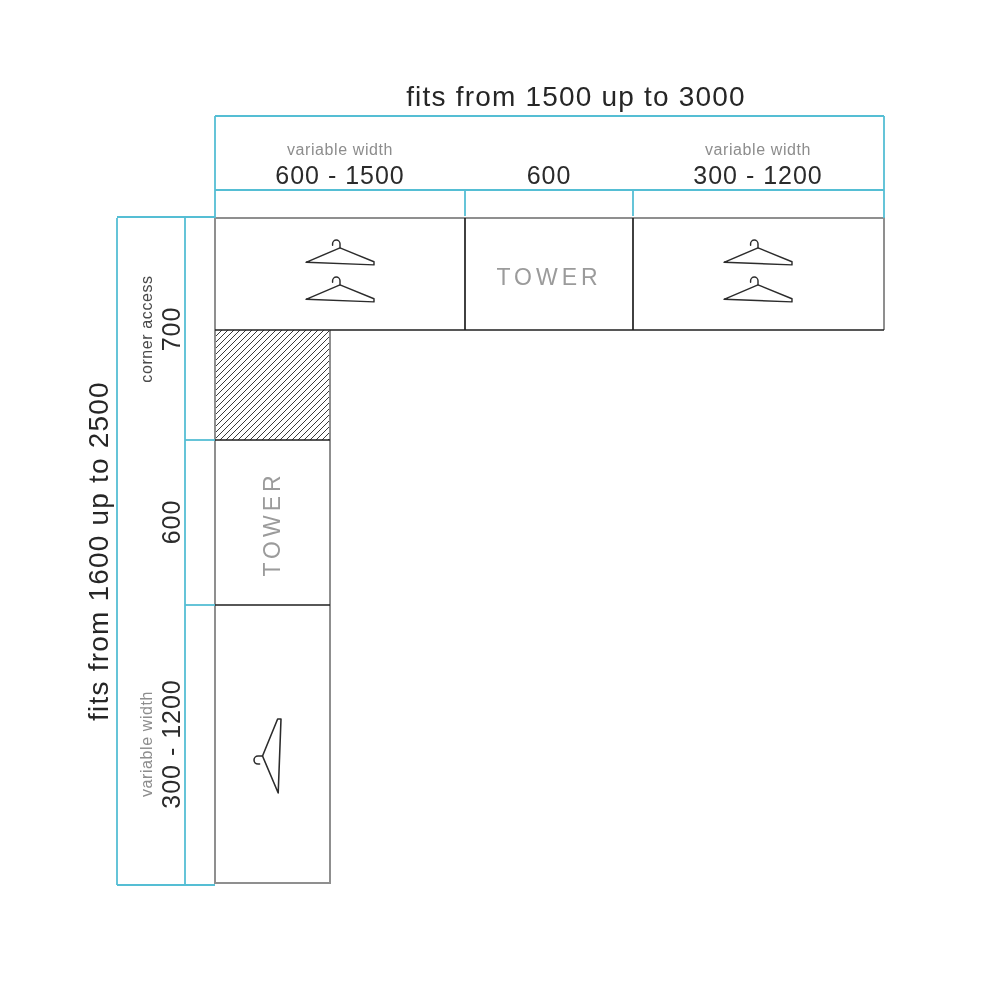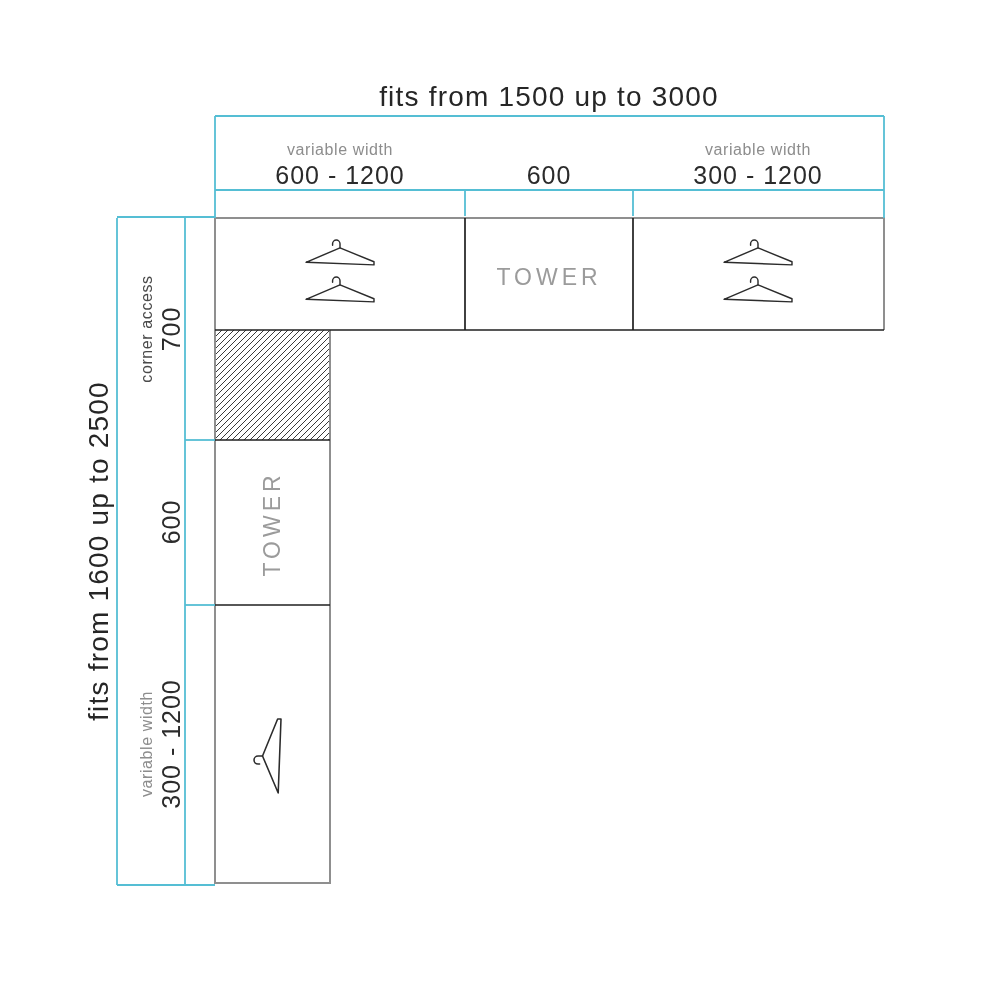--- a/index.html
+++ b/index.html
@@ -20,21 +20,21 @@
     line-height:1;
   }
   .lbl.rot { transform:translate(-50%,-50%) rotate(-90deg); }
   .title  { font-size:28px; letter-spacing:1.2px; color:#262626; }
   .value  { font-size:25px; letter-spacing:1px; color:#2b2b2b; }
   .note   { font-size:16px; letter-spacing:0.6px; color:#8d8d8d; }
   .note-dark { font-size:16px; letter-spacing:0.6px; color:#4a4a4a; }
   .tower  { font-size:23px; letter-spacing:4px; color:#9b9b9b; }
 
   
-  .pos-top-title      { left:549px; top:97px;  }
+  .pos-top-title      { left:576px; top:97px;  }
   .pos-top-s0-note    { left:340px; top:150px; }
   .pos-top-s0-value   { left:340px; top:175px; }
   .pos-top-s1-value   { left:549px; top:175px; }
   .pos-top-s2-note    { left:758px; top:150px; }
   .pos-top-s2-value   { left:758px; top:175px; }
   .pos-tower-top      { left:549px; top:277px; }
   .pos-left-title     { left:99px;  top:551px; }
   .pos-left-s0-note   { left:147px; top:329px; }
   .pos-left-s0-value  { left:171px; top:329px; }
   .pos-left-s1-value  { left:171px; top:522px; }
@@ -92,21 +92,21 @@
       <use href="#hanger-shape" transform="translate(340,252) scale(1.03)"></use>
       <use href="#hanger-shape" transform="translate(340,289) scale(1.03)"></use>
       <use href="#hanger-shape" transform="translate(758,252) scale(1.03)"></use>
       <use href="#hanger-shape" transform="translate(758,289) scale(1.03)"></use>
       <use href="#hanger-shape" transform="translate(267,756) rotate(-90) scale(1.12)"></use>
     </g>
   </svg>
 
   <div class="lbl title pos-top-title">fits from 1500 up to 3000</div>
   <div class="lbl note pos-top-s0-note">variable width</div>
-  <div class="lbl value pos-top-s0-value">600 - 1200</div>
+  <div class="lbl value pos-top-s0-value">600 - 1500</div>
   <div class="lbl value pos-top-s1-value">600</div>
   <div class="lbl note pos-top-s2-note">variable width</div>
   <div class="lbl value pos-top-s2-value">300 - 1200</div>
 
   <div class="lbl title rot pos-left-title">fits from 1600 up to 2500</div>
   <div class="lbl note-dark rot pos-left-s0-note">corner access</div>
   <div class="lbl value rot pos-left-s0-value">700</div>
   <div class="lbl value rot pos-left-s1-value">600</div>
   <div class="lbl note rot pos-left-s2-note">variable width</div>
   <div class="lbl value rot pos-left-s2-value">300 - 1200</div>

